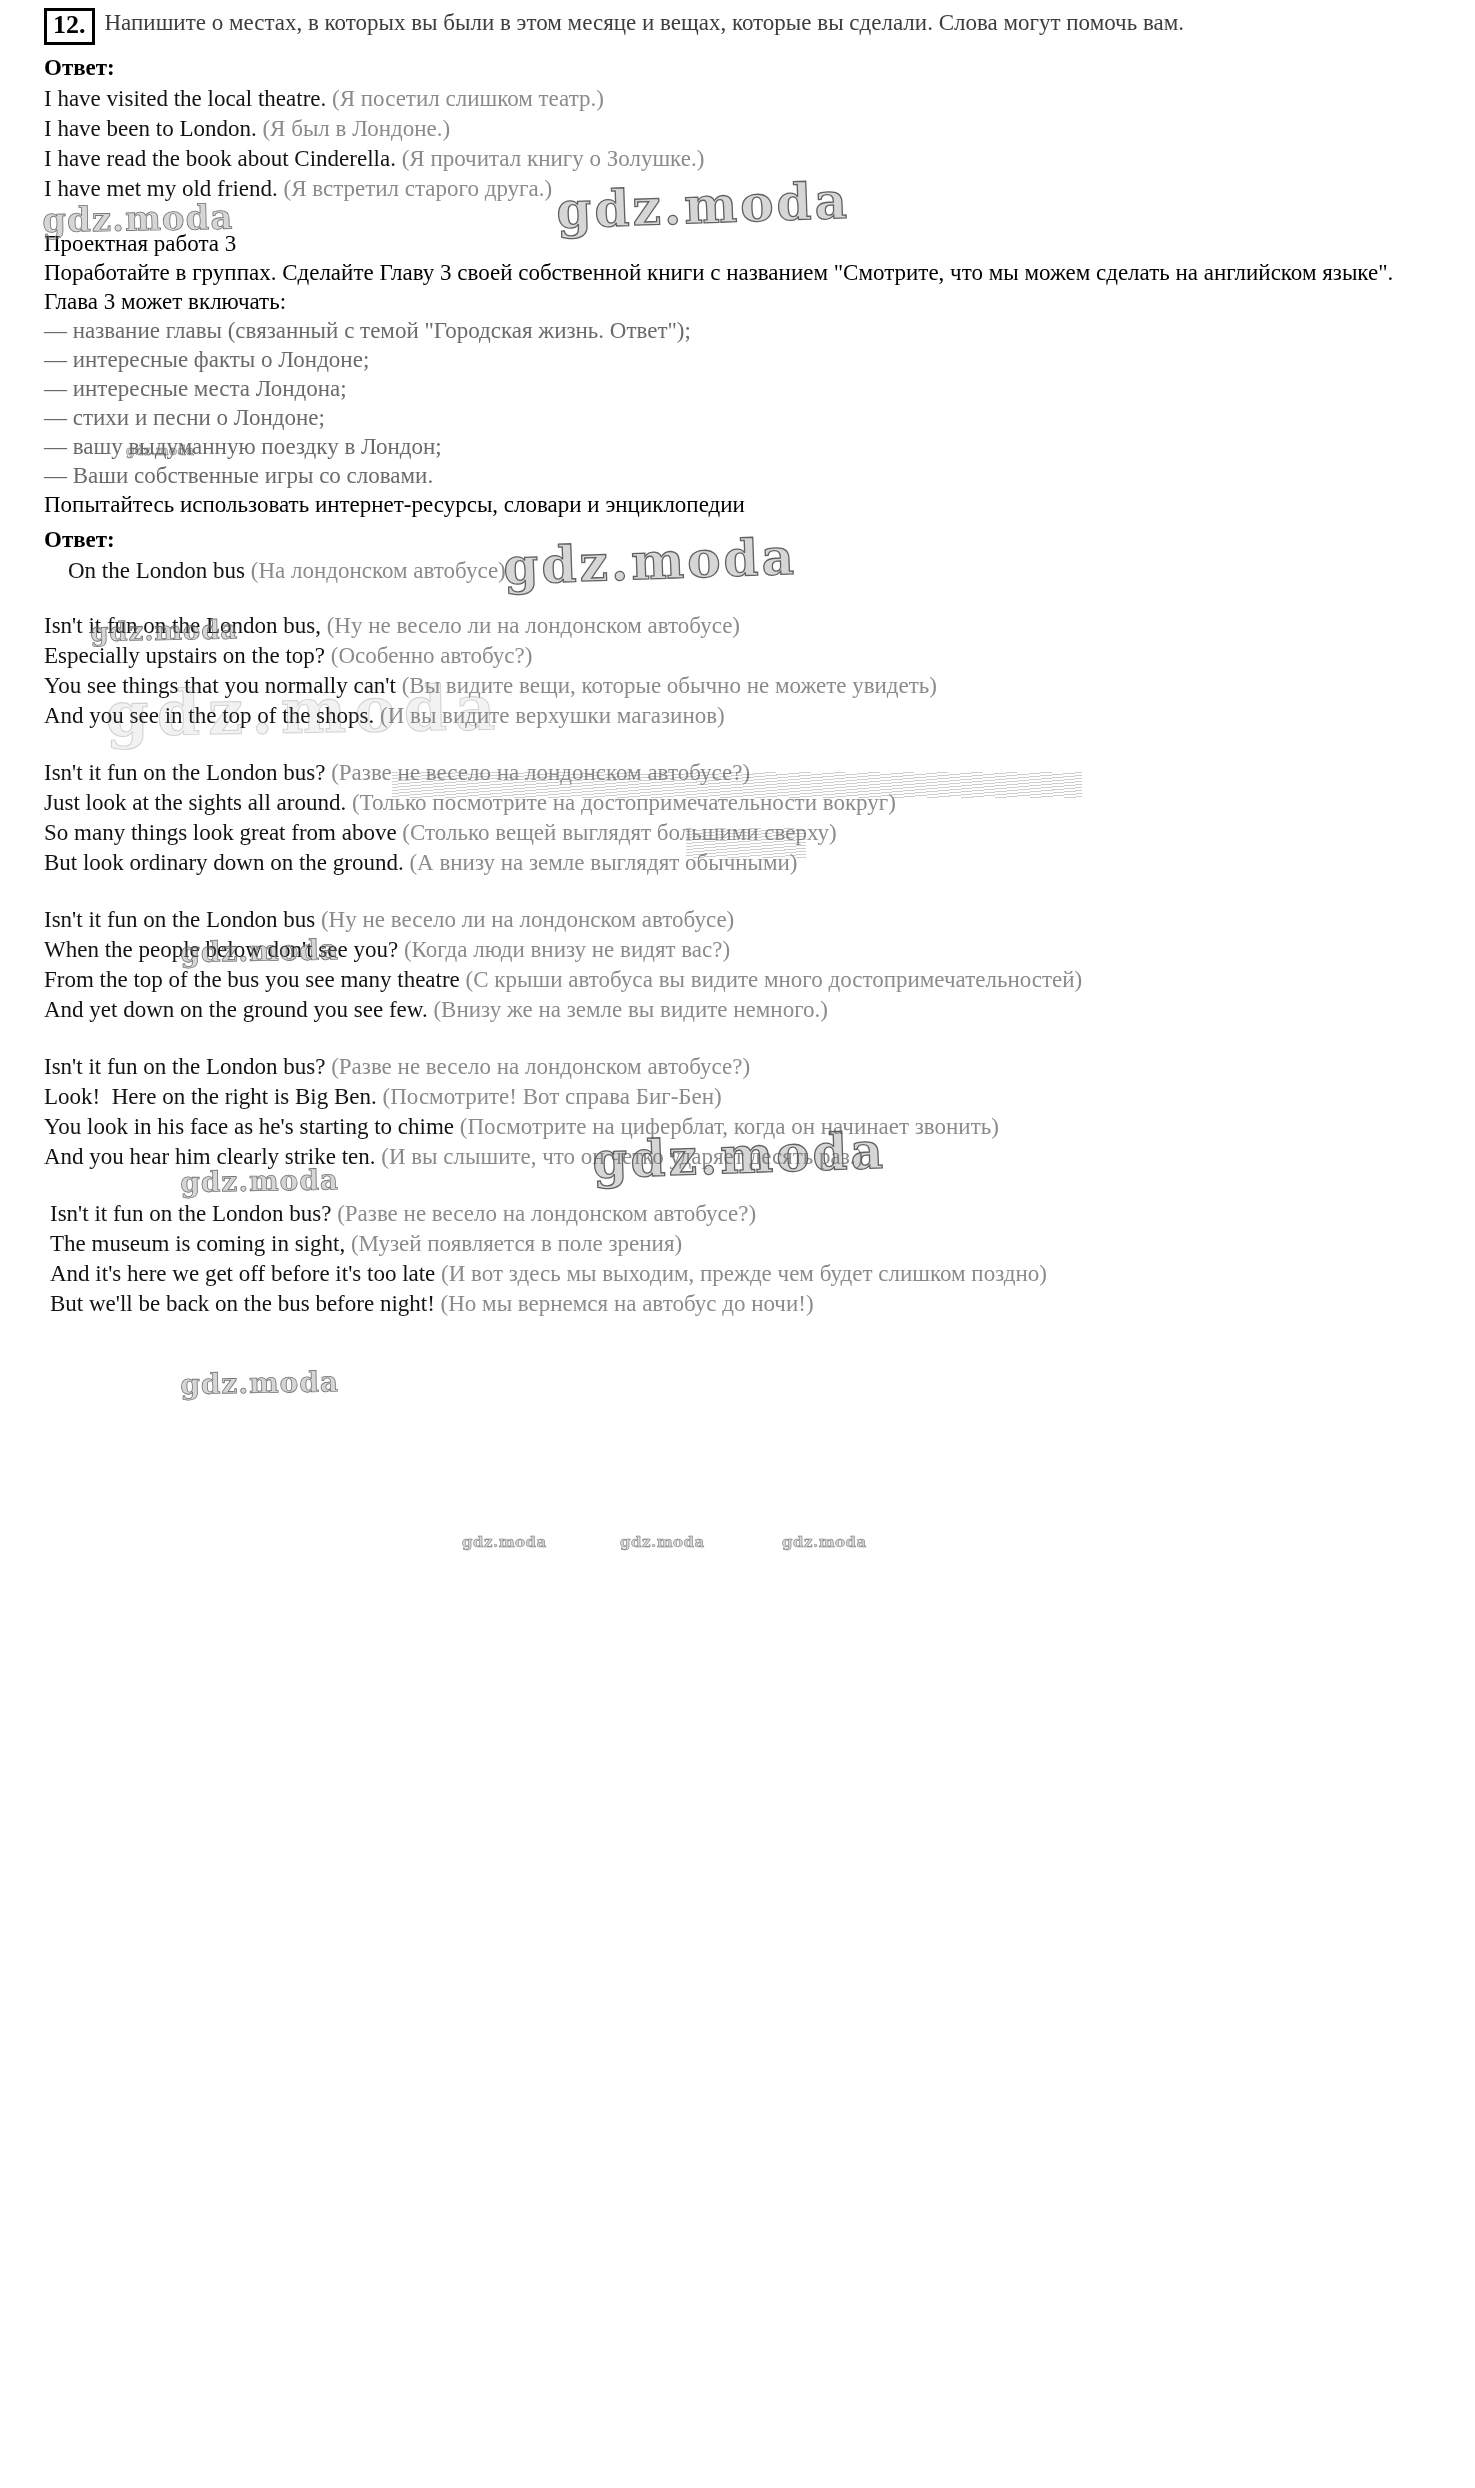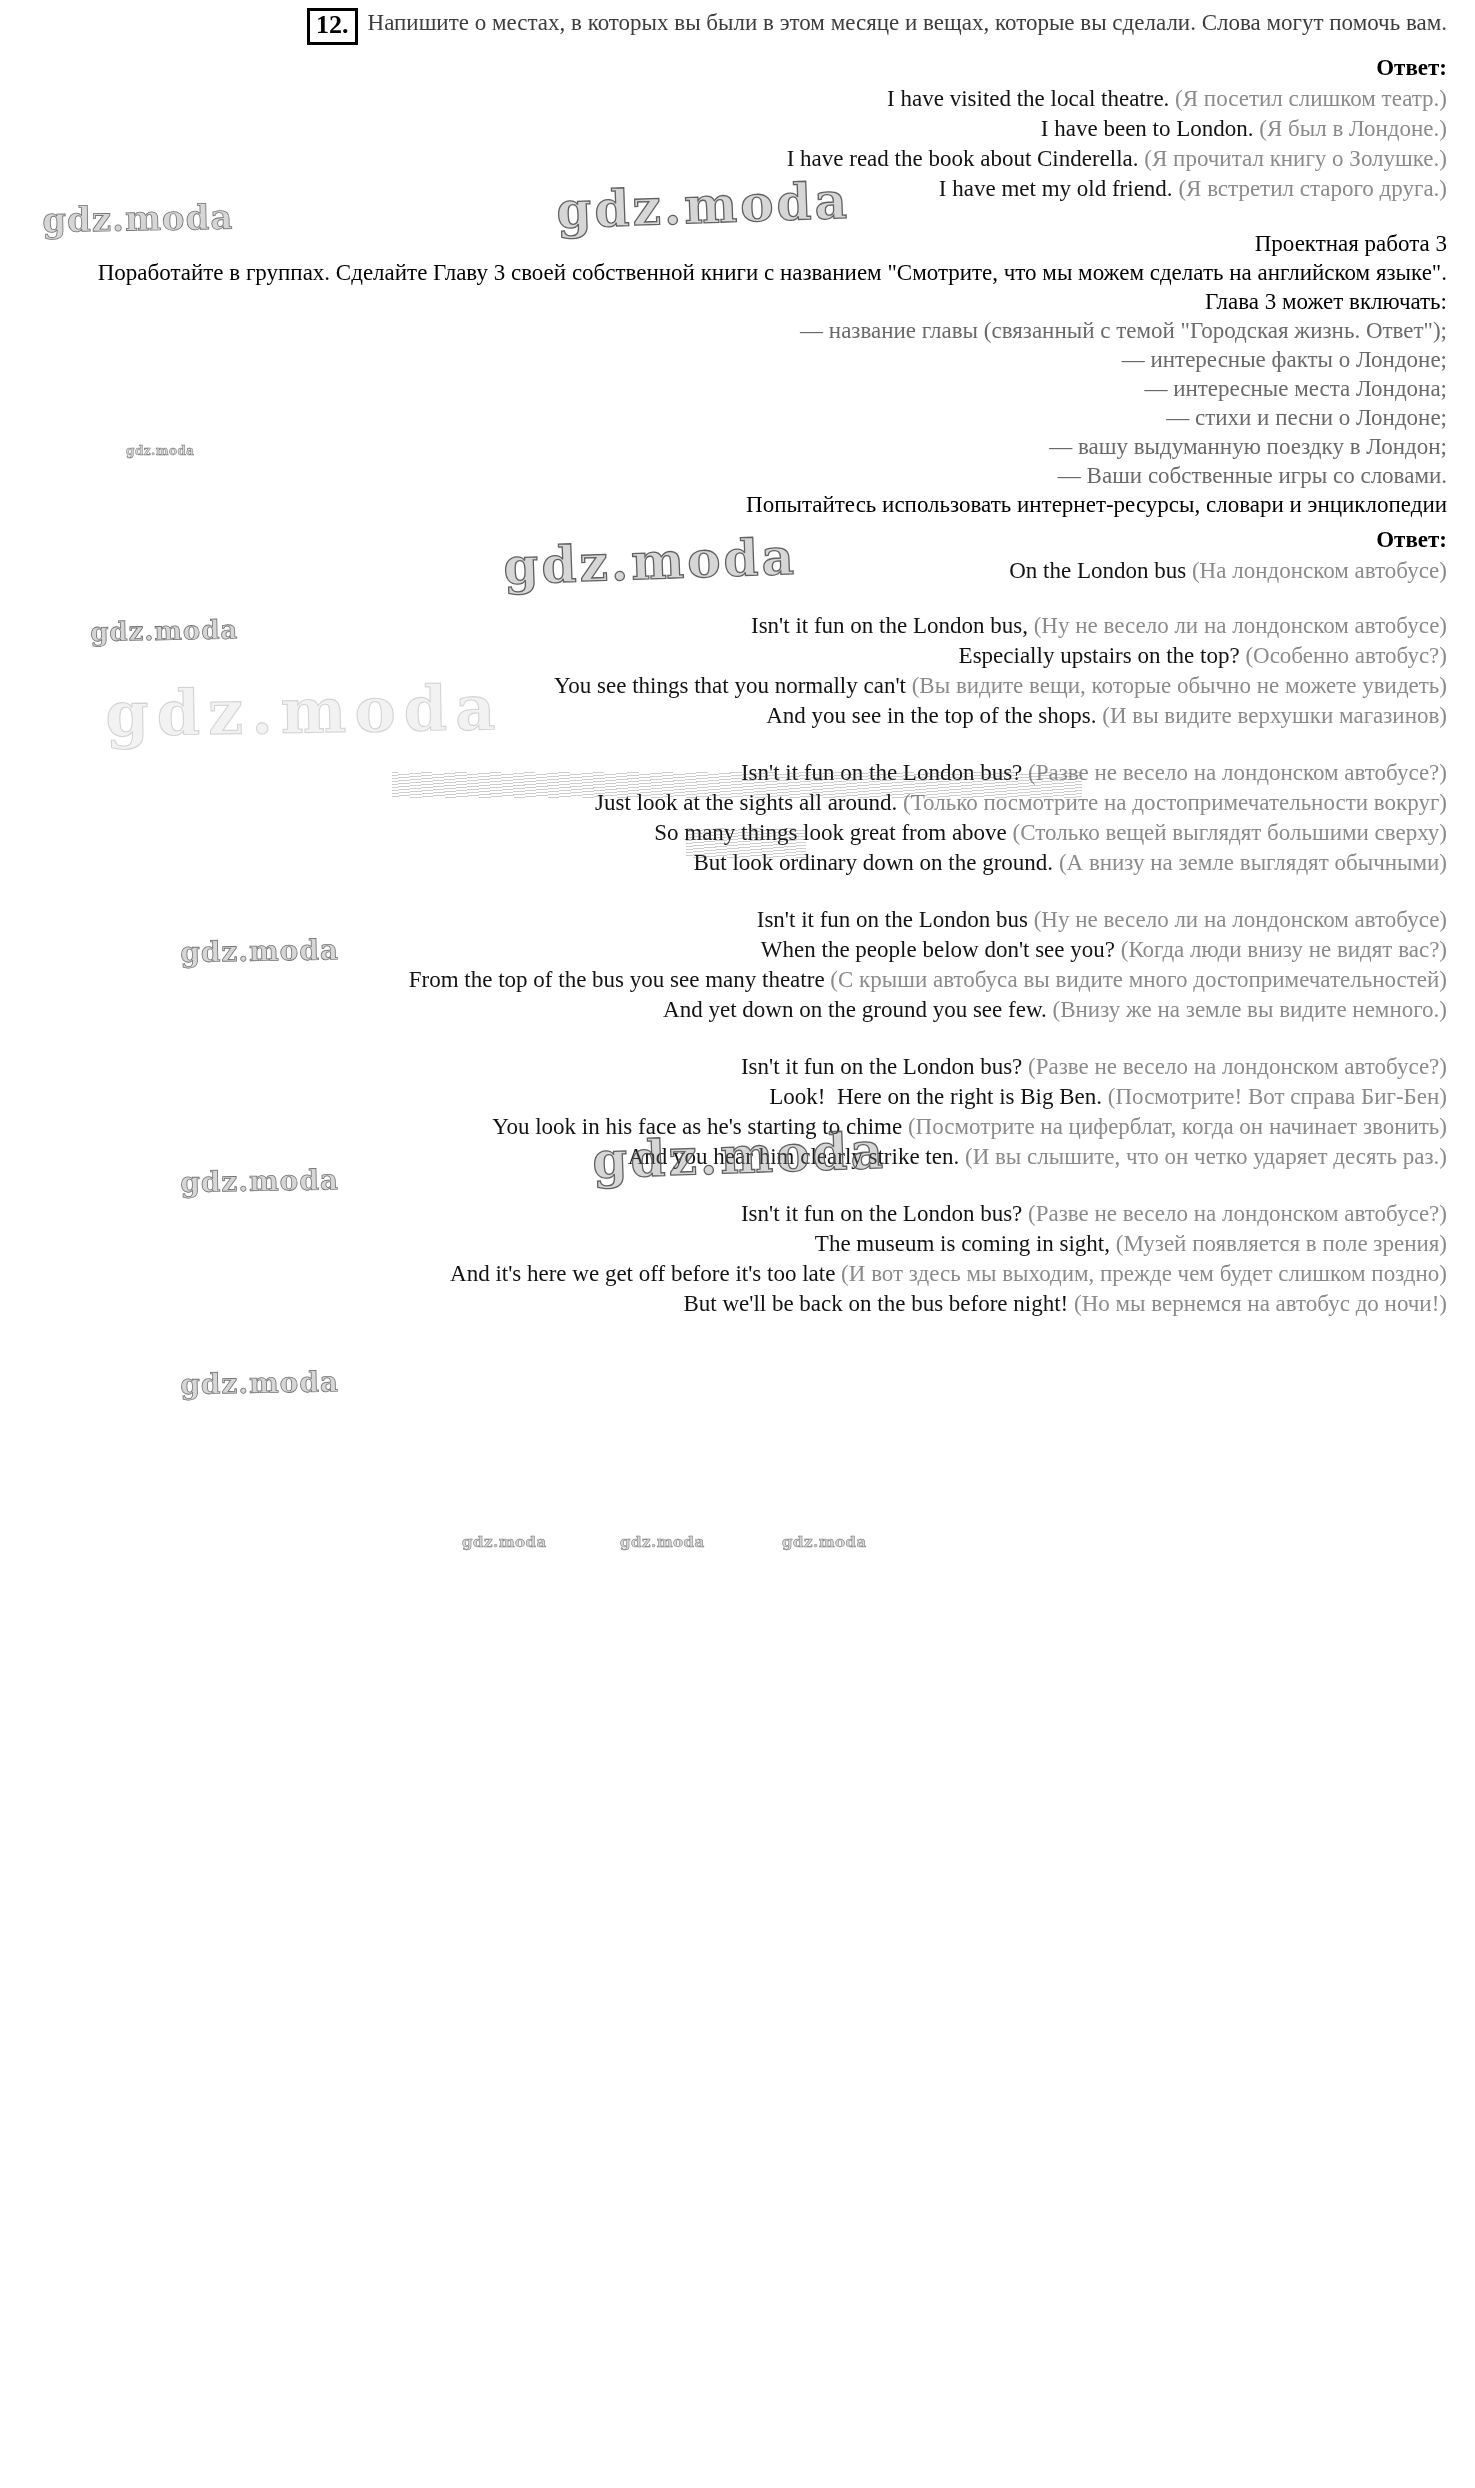--- a/index.html
+++ b/index.html
@@ -6,21 +6,20 @@
   .page {
     position:relative;
     width:1475px;
     height:2052px;
     background:#ffffff;
     font-family:"Liberation Serif", "DejaVu Serif", serif;
     font-size:23px;
     line-height:29px;
     color:#1a1a1a;
     overflow:hidden;
-    text-align:right;
   }
   .content { padding:8px 28px 0 44px; }
   p { margin:0; }
   .task { margin:0 0 8px; color:#3d3d3d; }
   .task-text { color:#3d3d3d; }
   .num-box {
     display:inline-block;
     border:3px solid #000;
     color:#000;
     font-weight:bold;

